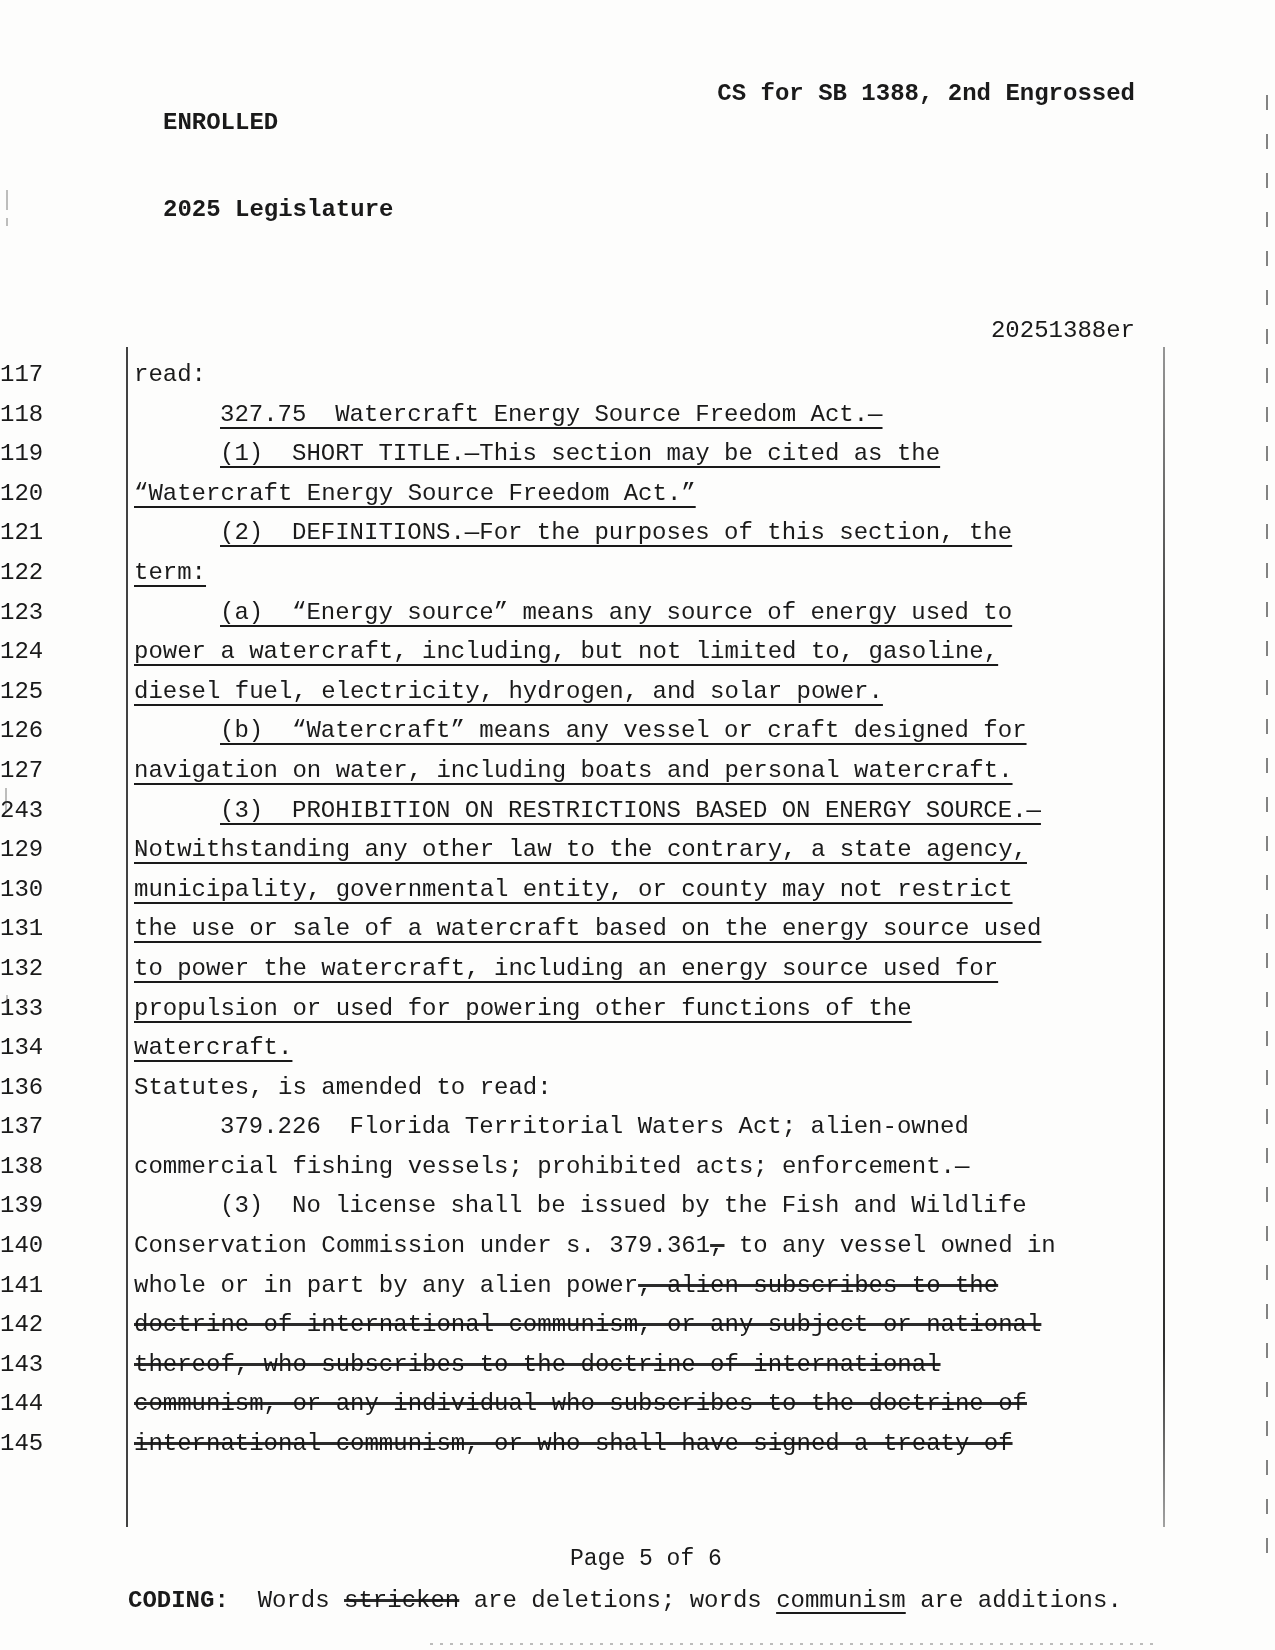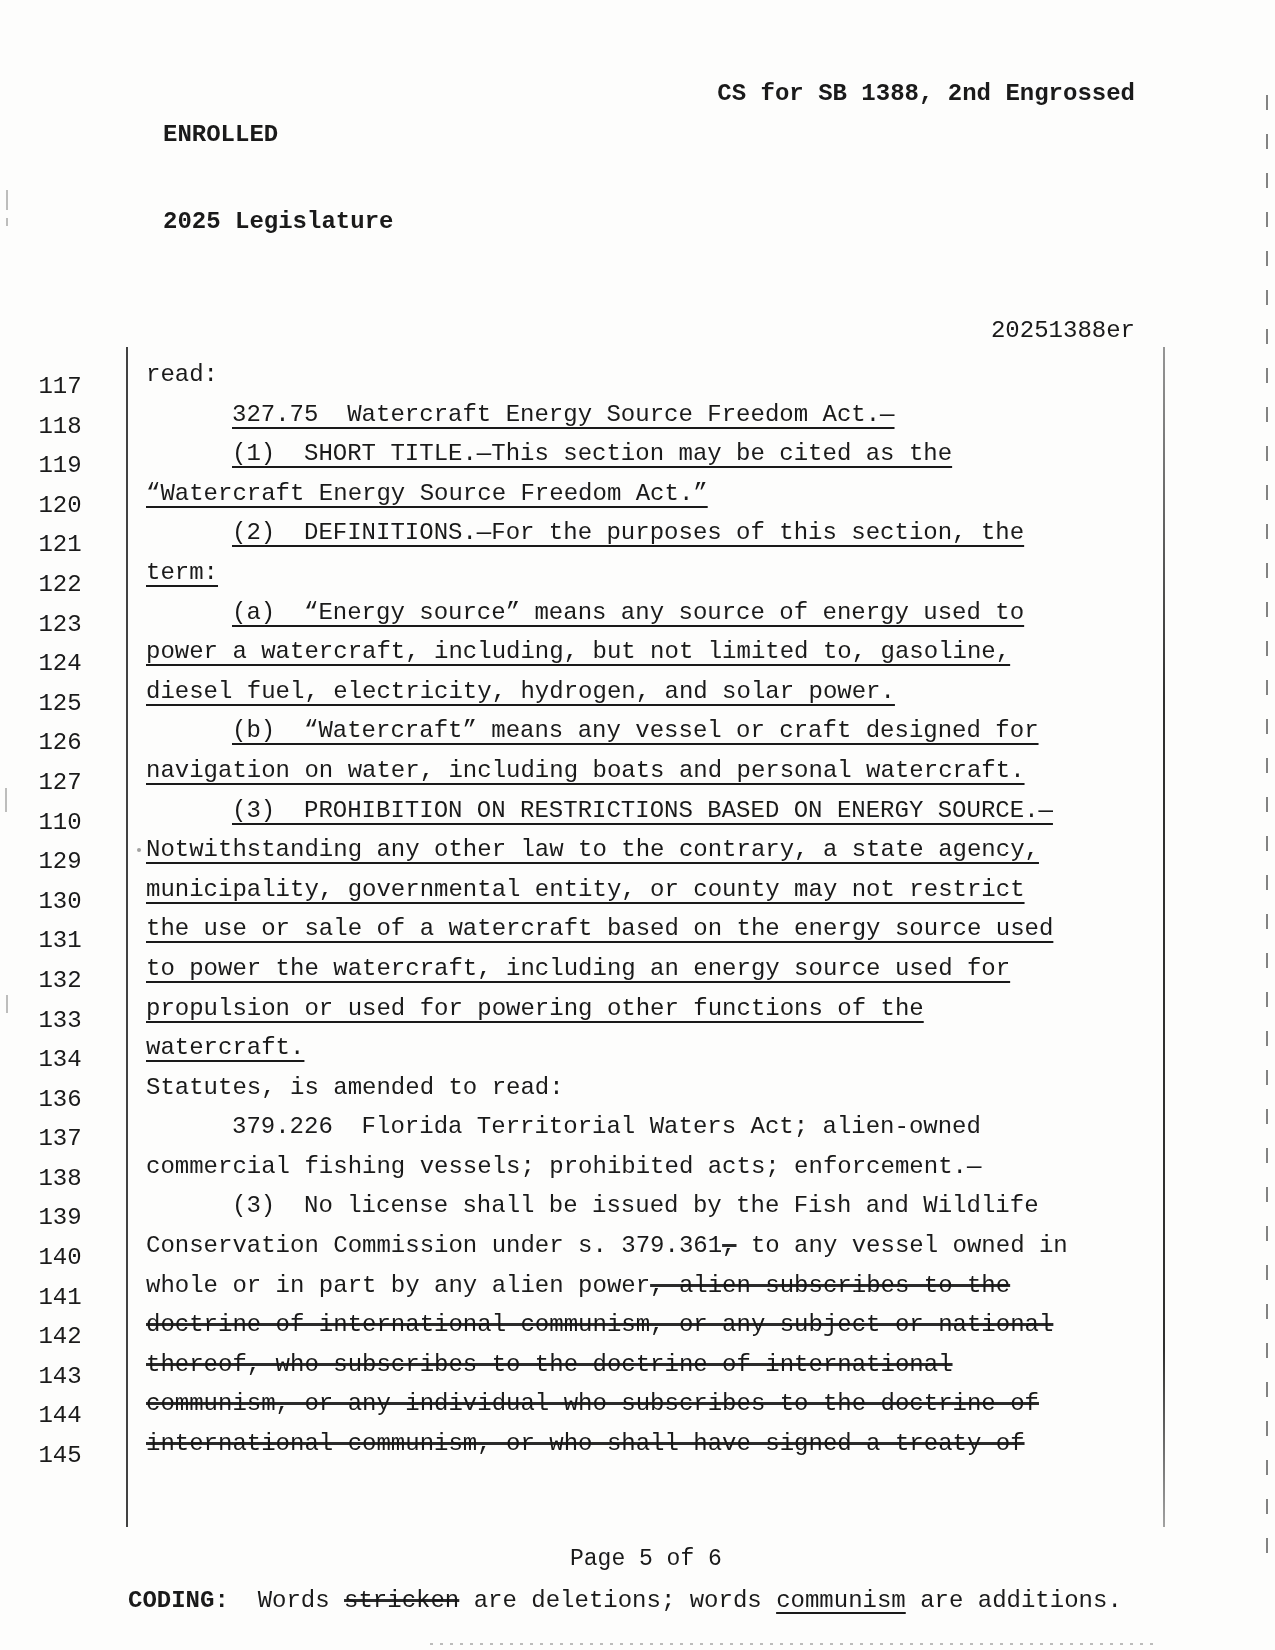--- a/index.html
+++ b/index.html
@@ -6,41 +6,41 @@
   .sheet{
     position:relative;
     width:1275px;height:1650px;
     background:#fdfdfc;
     overflow:hidden;
     font-family:"Liberation Mono", monospace;
     color:#1a1a1a;
   }
   
   .header-left{
-    position:absolute;left:163px;top:62px;
+    position:absolute;left:163px;top:50px;
     font-size:24px;font-weight:700;line-height:29px;white-space:pre;
   }
   .header-right{
     position:absolute;top:79px;left:0;width:1135px;
     text-align:right;
     font-size:24px;font-weight:700;line-height:29px;white-space:pre;
   }
   .docnum{
     position:absolute;top:317px;left:0;width:1135px;
     text-align:right;font-size:24px;white-space:pre;
   }
   
   .rule{position:absolute;top:347px;height:1180px;width:2px;background:rgba(25,25,25,0.82);}
   .rule-left{left:126px;}
   .rule-right{left:1163px;background:linear-gradient(180deg,rgba(25,25,25,0.45),rgba(25,25,25,0.9) 30%,rgba(25,25,25,0.9) 85%,rgba(25,25,25,0.4));}
   
   .lines{position:absolute;top:355px;left:0;width:1275px;}
   .row{height:39.6px;line-height:39.6px;display:flex;white-space:pre;font-size:24px;}
-  .num{display:inline-block;width:120px;text-align:center;flex:0 0 120px;margin-top:12px;}
-  .txt{margin-left:26px;}
+  .num{display:inline-block;width:120px;text-align:left;flex:0 0 120px;}
+  .txt{margin-left:14px;}
   .txt.indent{padding-left:86px;}
   .seg-plain{}
   .seg-underline{
     text-decoration:underline;
     text-decoration-thickness:2px;
     text-underline-offset:6px;
     text-decoration-skip-ink:none;
   }
   .seg-strike{
     text-decoration:line-through;
@@ -96,21 +96,21 @@
       <div class="row"><span class="num">118</span><span class="txt indent"><span class="seg-underline">327.75  Watercraft Energy Source Freedom Act.—</span></span></div>
       <div class="row"><span class="num">119</span><span class="txt indent"><span class="seg-underline">(1)  SHORT TITLE.—This section may be cited as the</span></span></div>
       <div class="row"><span class="num">120</span><span class="txt"><span class="seg-underline">“Watercraft Energy Source Freedom Act.”</span></span></div>
       <div class="row"><span class="num">121</span><span class="txt indent"><span class="seg-underline">(2)  DEFINITIONS.—For the purposes of this section, the</span></span></div>
       <div class="row"><span class="num">122</span><span class="txt"><span class="seg-underline">term:</span></span></div>
       <div class="row"><span class="num">123</span><span class="txt indent"><span class="seg-underline">(a)  “Energy source” means any source of energy used to</span></span></div>
       <div class="row"><span class="num">124</span><span class="txt"><span class="seg-underline">power a watercraft, including, but not limited to, gasoline,</span></span></div>
       <div class="row"><span class="num">125</span><span class="txt"><span class="seg-underline">diesel fuel, electricity, hydrogen, and solar power.</span></span></div>
       <div class="row"><span class="num">126</span><span class="txt indent"><span class="seg-underline">(b)  “Watercraft” means any vessel or craft designed for</span></span></div>
       <div class="row"><span class="num">127</span><span class="txt"><span class="seg-underline">navigation on water, including boats and personal watercraft.</span></span></div>
-      <div class="row"><span class="num">110</span><span class="txt indent"><span class="seg-underline">(3)  PROHIBITION ON RESTRICTIONS BASED ON ENERGY SOURCE.—</span></span></div>
+      <div class="row"><span class="num">243</span><span class="txt indent"><span class="seg-underline">(3)  PROHIBITION ON RESTRICTIONS BASED ON ENERGY SOURCE.—</span></span></div>
       <div class="row"><span class="num">129</span><span class="txt"><span class="seg-underline">Notwithstanding any other law to the contrary, a state agency,</span></span></div>
       <div class="row"><span class="num">130</span><span class="txt"><span class="seg-underline">municipality, governmental entity, or county may not restrict</span></span></div>
       <div class="row"><span class="num">131</span><span class="txt"><span class="seg-underline">the use or sale of a watercraft based on the energy source used</span></span></div>
       <div class="row"><span class="num">132</span><span class="txt"><span class="seg-underline">to power the watercraft, including an energy source used for</span></span></div>
       <div class="row"><span class="num">133</span><span class="txt"><span class="seg-underline">propulsion or used for powering other functions of the</span></span></div>
       <div class="row"><span class="num">134</span><span class="txt"><span class="seg-underline">watercraft.</span></span></div>
       <div class="row"><span class="num">136</span><span class="txt"><span class="seg-plain">Statutes, is amended to read:</span></span></div>
       <div class="row"><span class="num">137</span><span class="txt indent"><span class="seg-plain">379.226  Florida Territorial Waters Act; alien-owned</span></span></div>
       <div class="row"><span class="num">138</span><span class="txt"><span class="seg-plain">commercial fishing vessels; prohibited acts; enforcement.—</span></span></div>
       <div class="row"><span class="num">139</span><span class="txt indent"><span class="seg-plain">(3)  No license shall be issued by the Fish and Wildlife</span></span></div>

